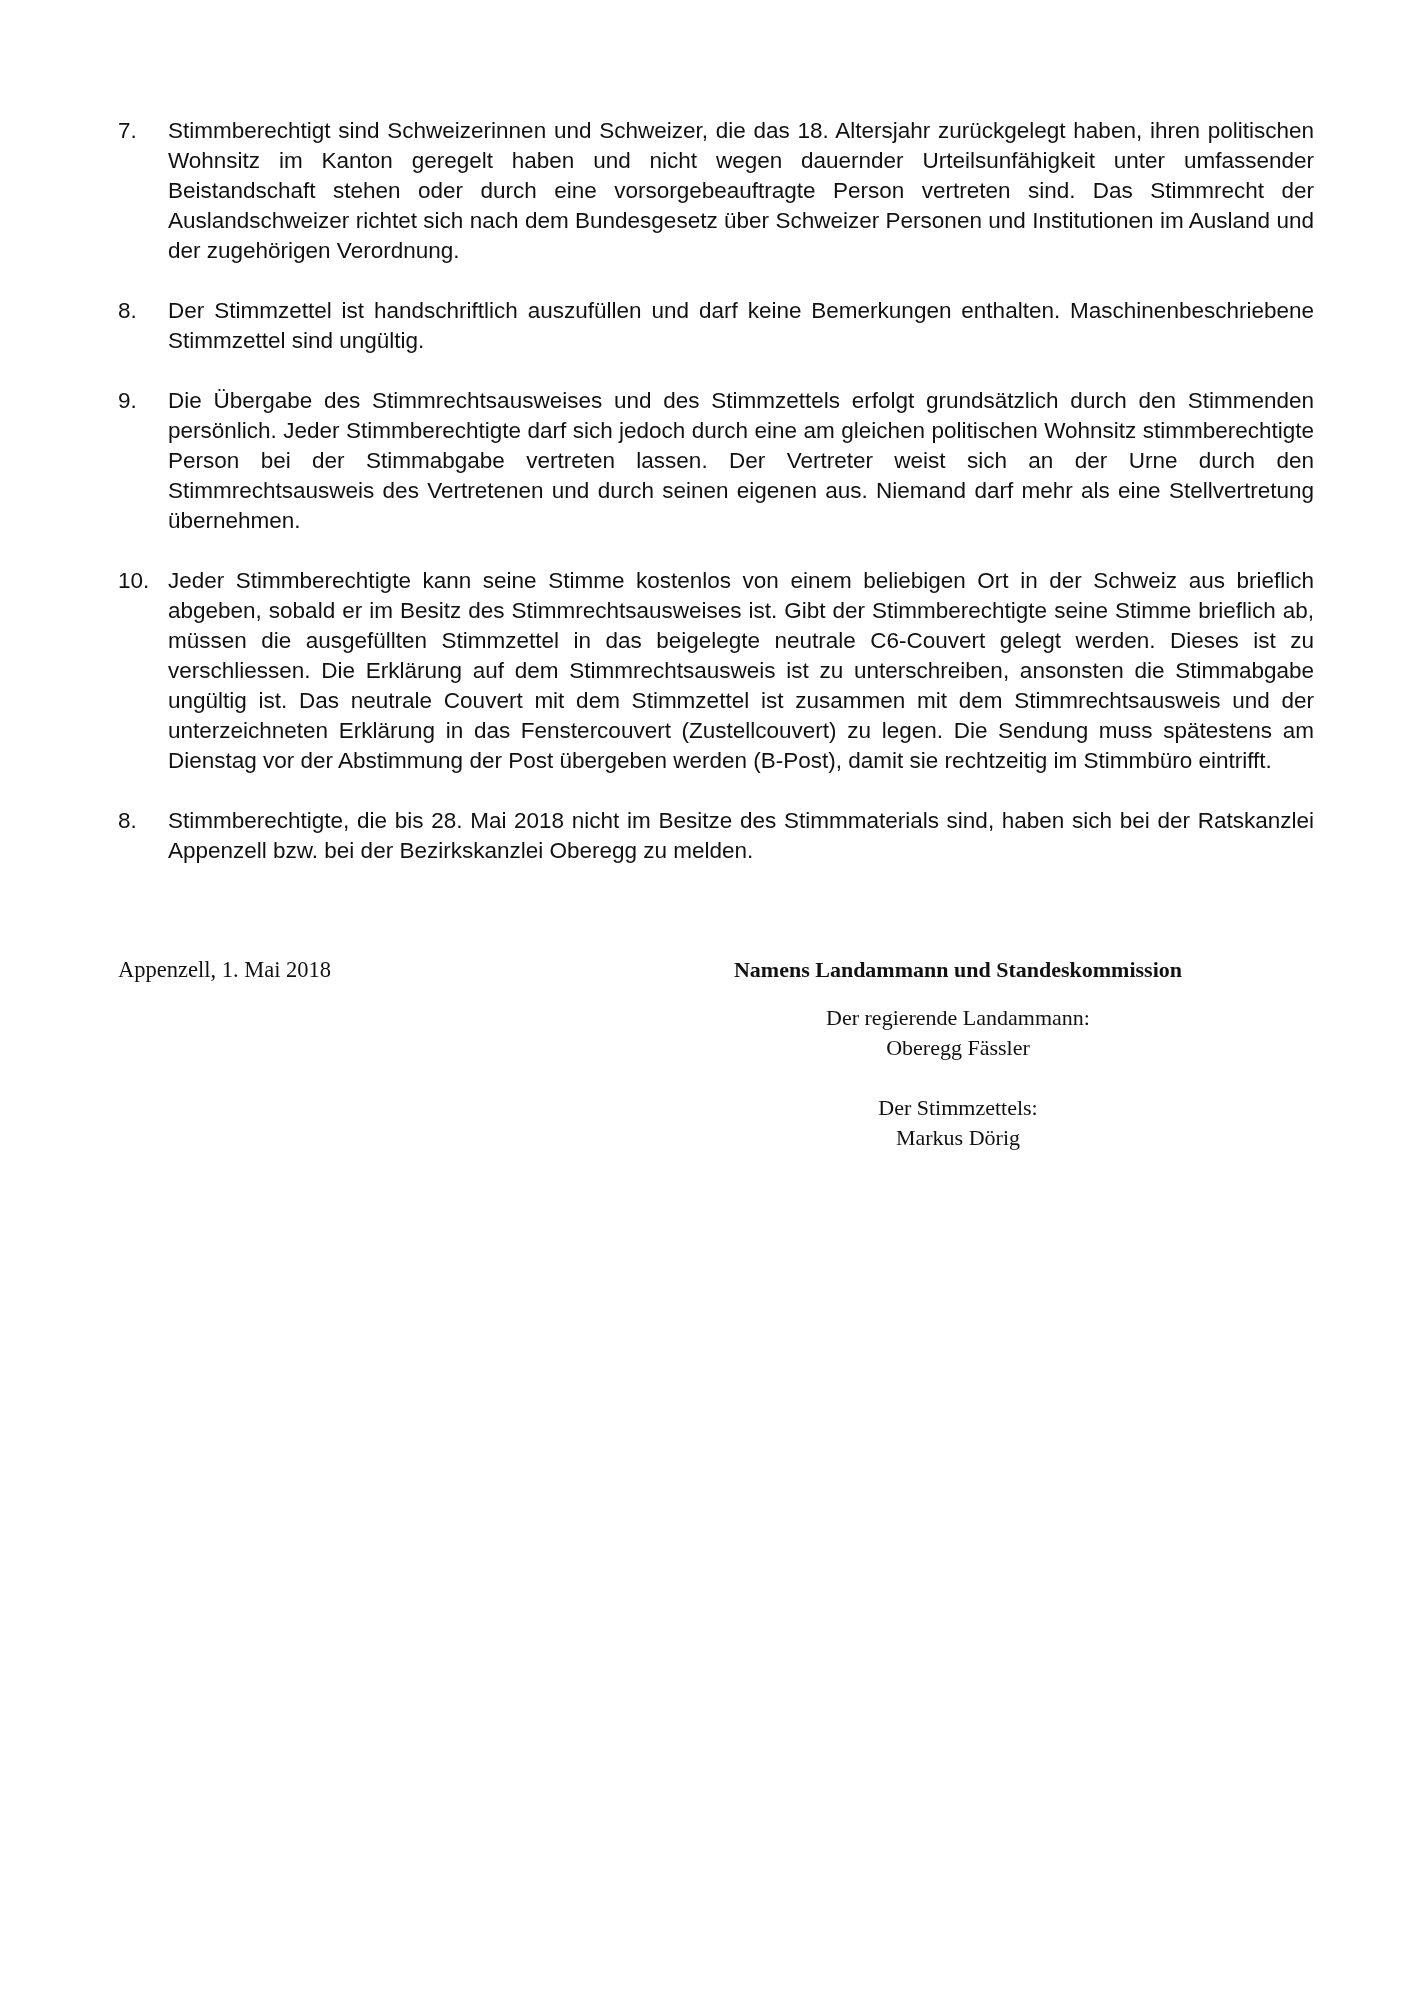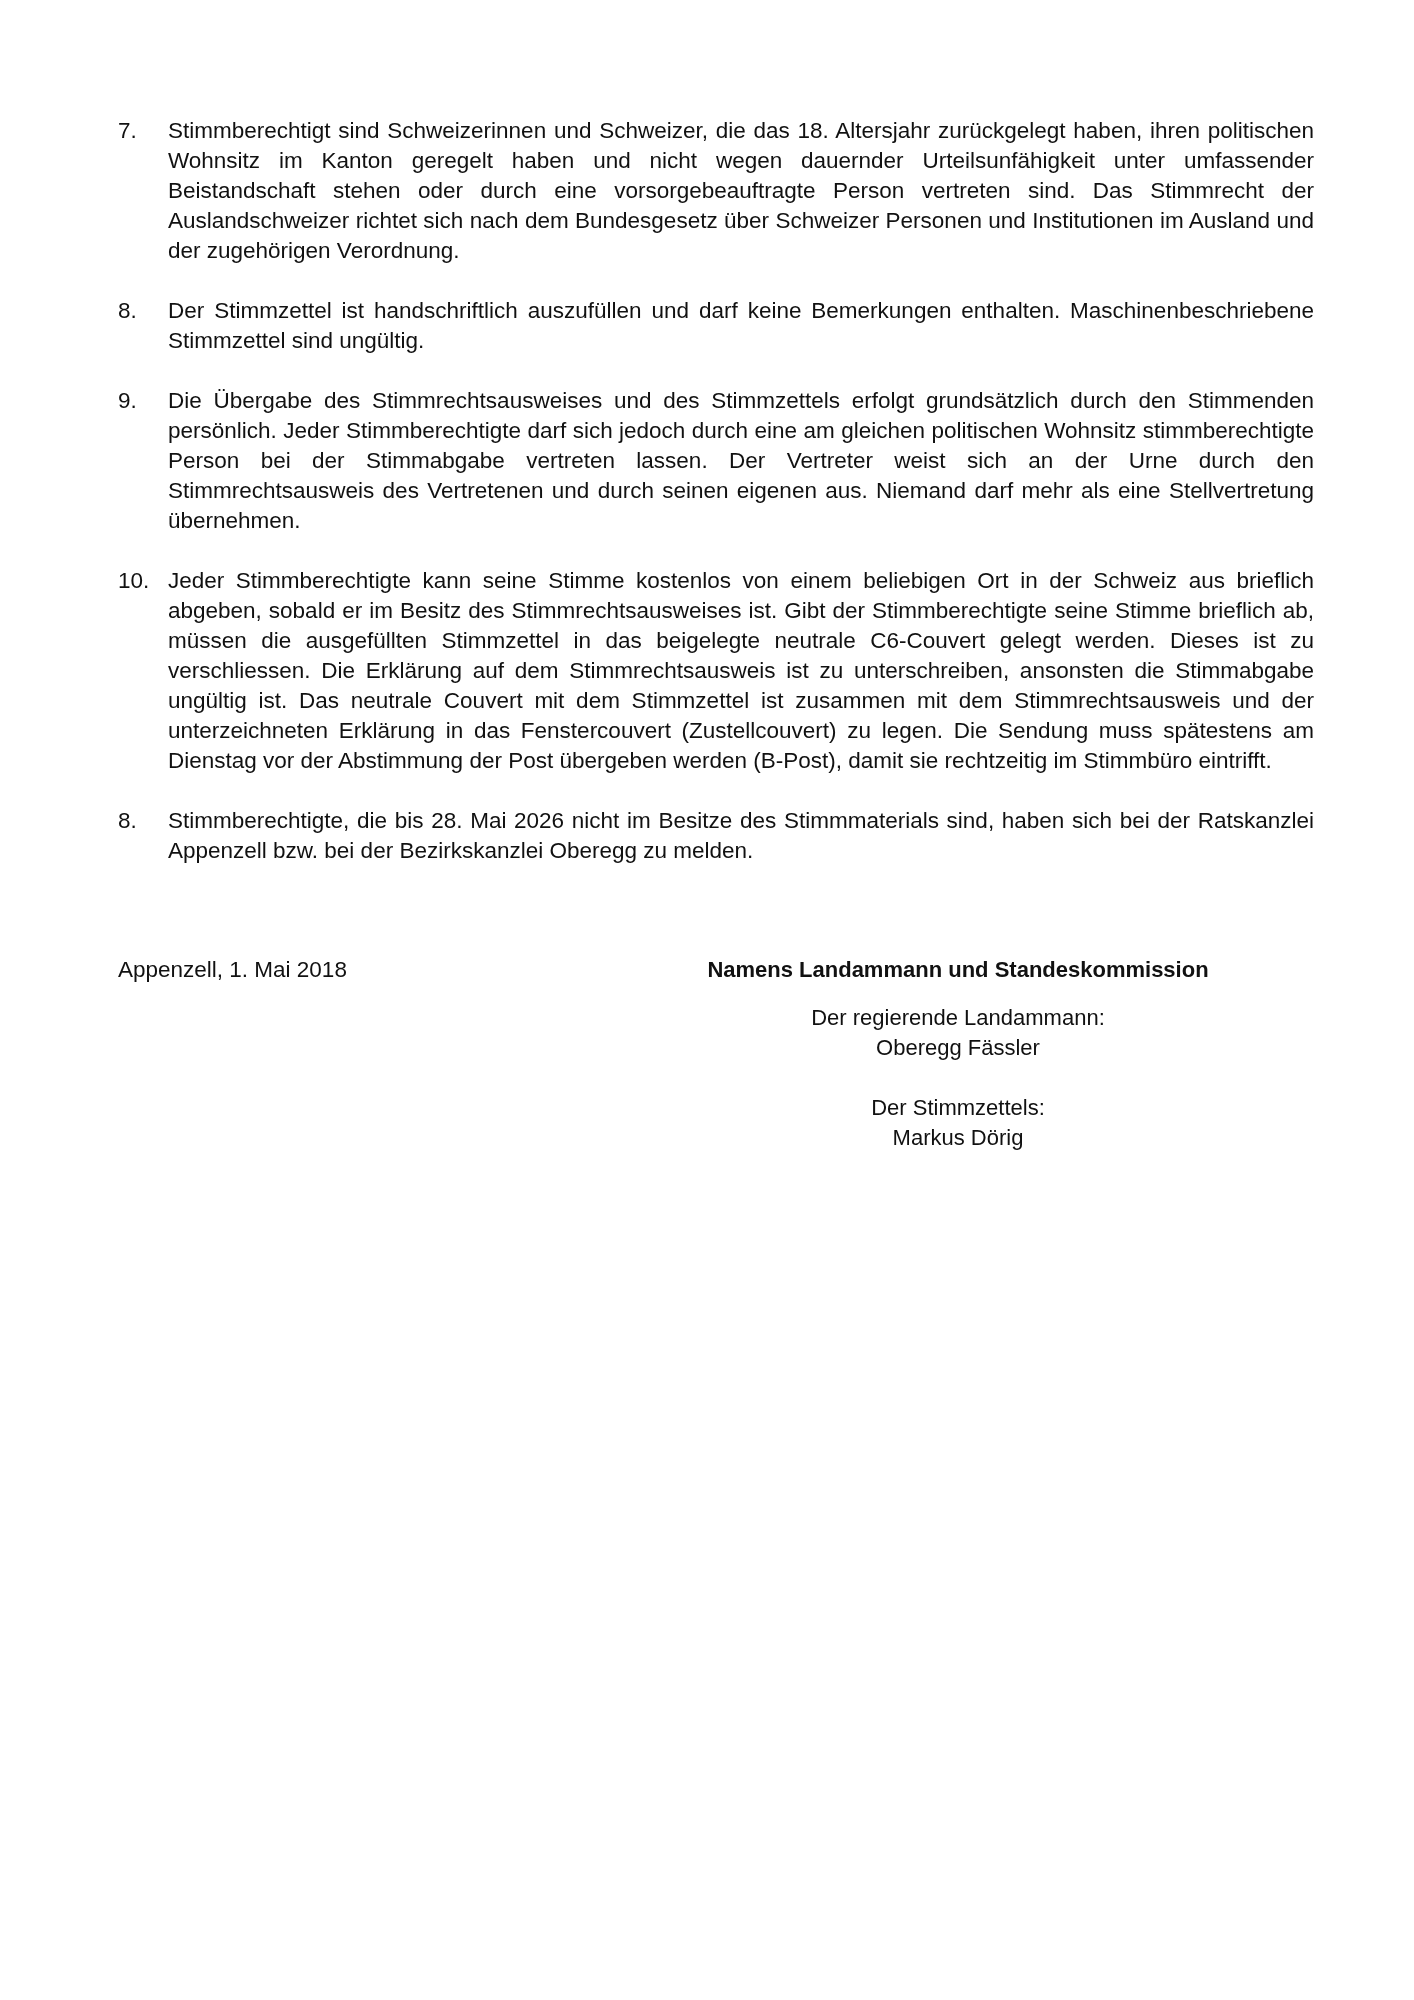--- a/index.html
+++ b/index.html
@@ -3,21 +3,21 @@
   <meta charset="utf-8">
   <style>
     html, body { margin: 0; padding: 0; background: #ffffff; }
     body { width: 1414px; height: 2000px; position: relative; overflow: hidden;
            font-family: "Liberation Sans", sans-serif; color: #111111; }
     .page { position: absolute; left: 0; top: 0; width: 1414px; height: 2000px; background: #fff; }
     .list { position: absolute; left: 118px; top: 116px; width: 1196px; }
     .item { position: relative; padding-left: 50px; margin-bottom: 30px;
             font-size: 22.5px; line-height: 30px; text-align: justify; }
     .item .num { position: absolute; left: 0; top: 0; }
-    .footer { position: absolute; left: 118px; top: 955px; width: 1196px; height: 220px; }
+    .footer { position: absolute; left: 118px; top: 955px; width: 1196px; height: 220px; font-family: Liberation Serif, serif; }
     .place { position: absolute; left: 0; top: 0; font-size: 22.5px; line-height: 30px; }
     .sigblock { position: absolute; left: 540px; top: 0; width: 600px; text-align: center; font-size: 22px; line-height: 30px; }
     .sig-heading { font-weight: bold; }
     .sig-role { margin-top: 18px; }
     .sig-group { margin-top: 0; }
     .sig-group + .sig-group { margin-top: 30px; }
   </style>
 </head>
 <body>
 
@@ -34,21 +34,21 @@
     <div class="item">
       <span class="num">9.</span>
       <span>Die Übergabe des Stimmrechtsausweises und des Stimmzettels erfolgt grundsätzlich durch den Stimmenden persönlich. Jeder Stimmberechtigte darf sich jedoch durch eine am gleichen politischen Wohnsitz stimmberechtigte Person bei der Stimmabgabe vertreten lassen. Der Vertreter weist sich an der Urne durch den Stimmrechtsausweis des Vertretenen und durch seinen eigenen aus. Nie­mand darf mehr als eine Stellvertretung übernehmen.</span>
     </div>
     <div class="item">
       <span class="num">10.</span>
       <span>Jeder Stimmberechtigte kann seine Stimme kostenlos von einem beliebigen Ort in der Schweiz aus brieflich abgeben, sobald er im Besitz des Stimmrechtsausweises ist. Gibt der Stimmberechtigte seine Stimme brieflich ab, müssen die ausgefüllten Stimmzettel in das beigelegte neutrale C6-Cou­vert gelegt werden. Dieses ist zu verschliessen. Die Erklärung auf dem Stimmrechtsausweis ist zu unterschreiben, ansonsten die Stimmabgabe ungültig ist. Das neutrale Couvert mit dem Stimmzettel ist zusammen mit dem Stimmrechtsausweis und der unterzeichneten Erklärung in das Fenstercou­vert (Zustellcouvert) zu legen. Die Sendung muss spätestens am Dienstag vor der Abstimmung der Post übergeben werden (B-Post), damit sie rechtzeitig im Stimmbüro eintrifft.</span>
     </div>
     <div class="item">
       <span class="num">8.</span>
-      <span>Stimmberechtigte, die bis 28. Mai 2026 nicht im Besitze des Stimmmaterials sind, haben sich bei der Ratskanzlei Appenzell bzw. bei der Bezirkskanzlei Oberegg zu melden.</span>
+      <span>Stimmberechtigte, die bis 28. Mai 2018 nicht im Besitze des Stimmmaterials sind, haben sich bei der Ratskanzlei Appenzell bzw. bei der Bezirkskanzlei Oberegg zu melden.</span>
     </div>
   </div>
 
   <div class="footer">
     <div class="place">Appenzell, 1. Mai 2018</div>
     <div class="sigblock">
       <div class="sig-heading">Namens Landammann und Standeskommission</div>
       <div class="sig-role">
         <div class="sig-group">
           <div>Der regierende Landammann:</div>

